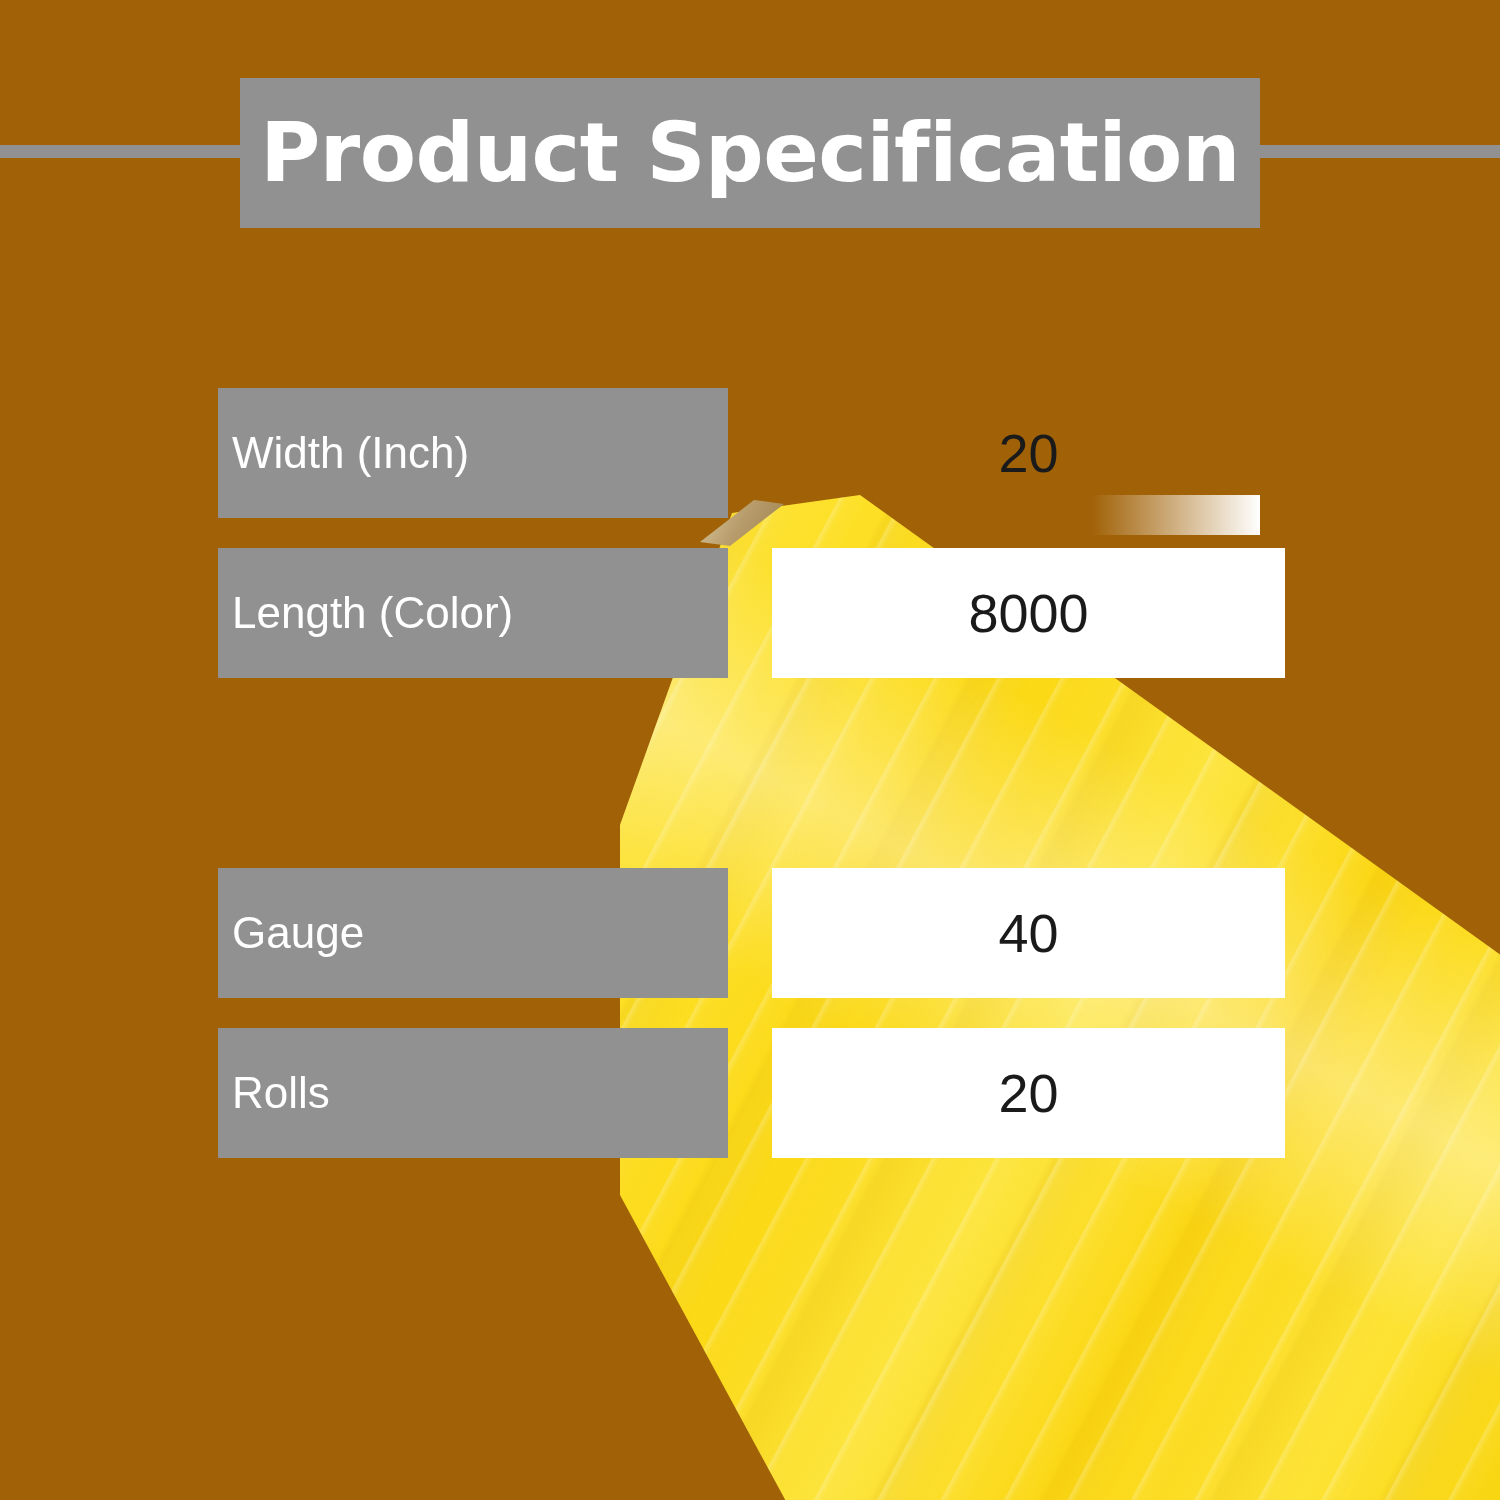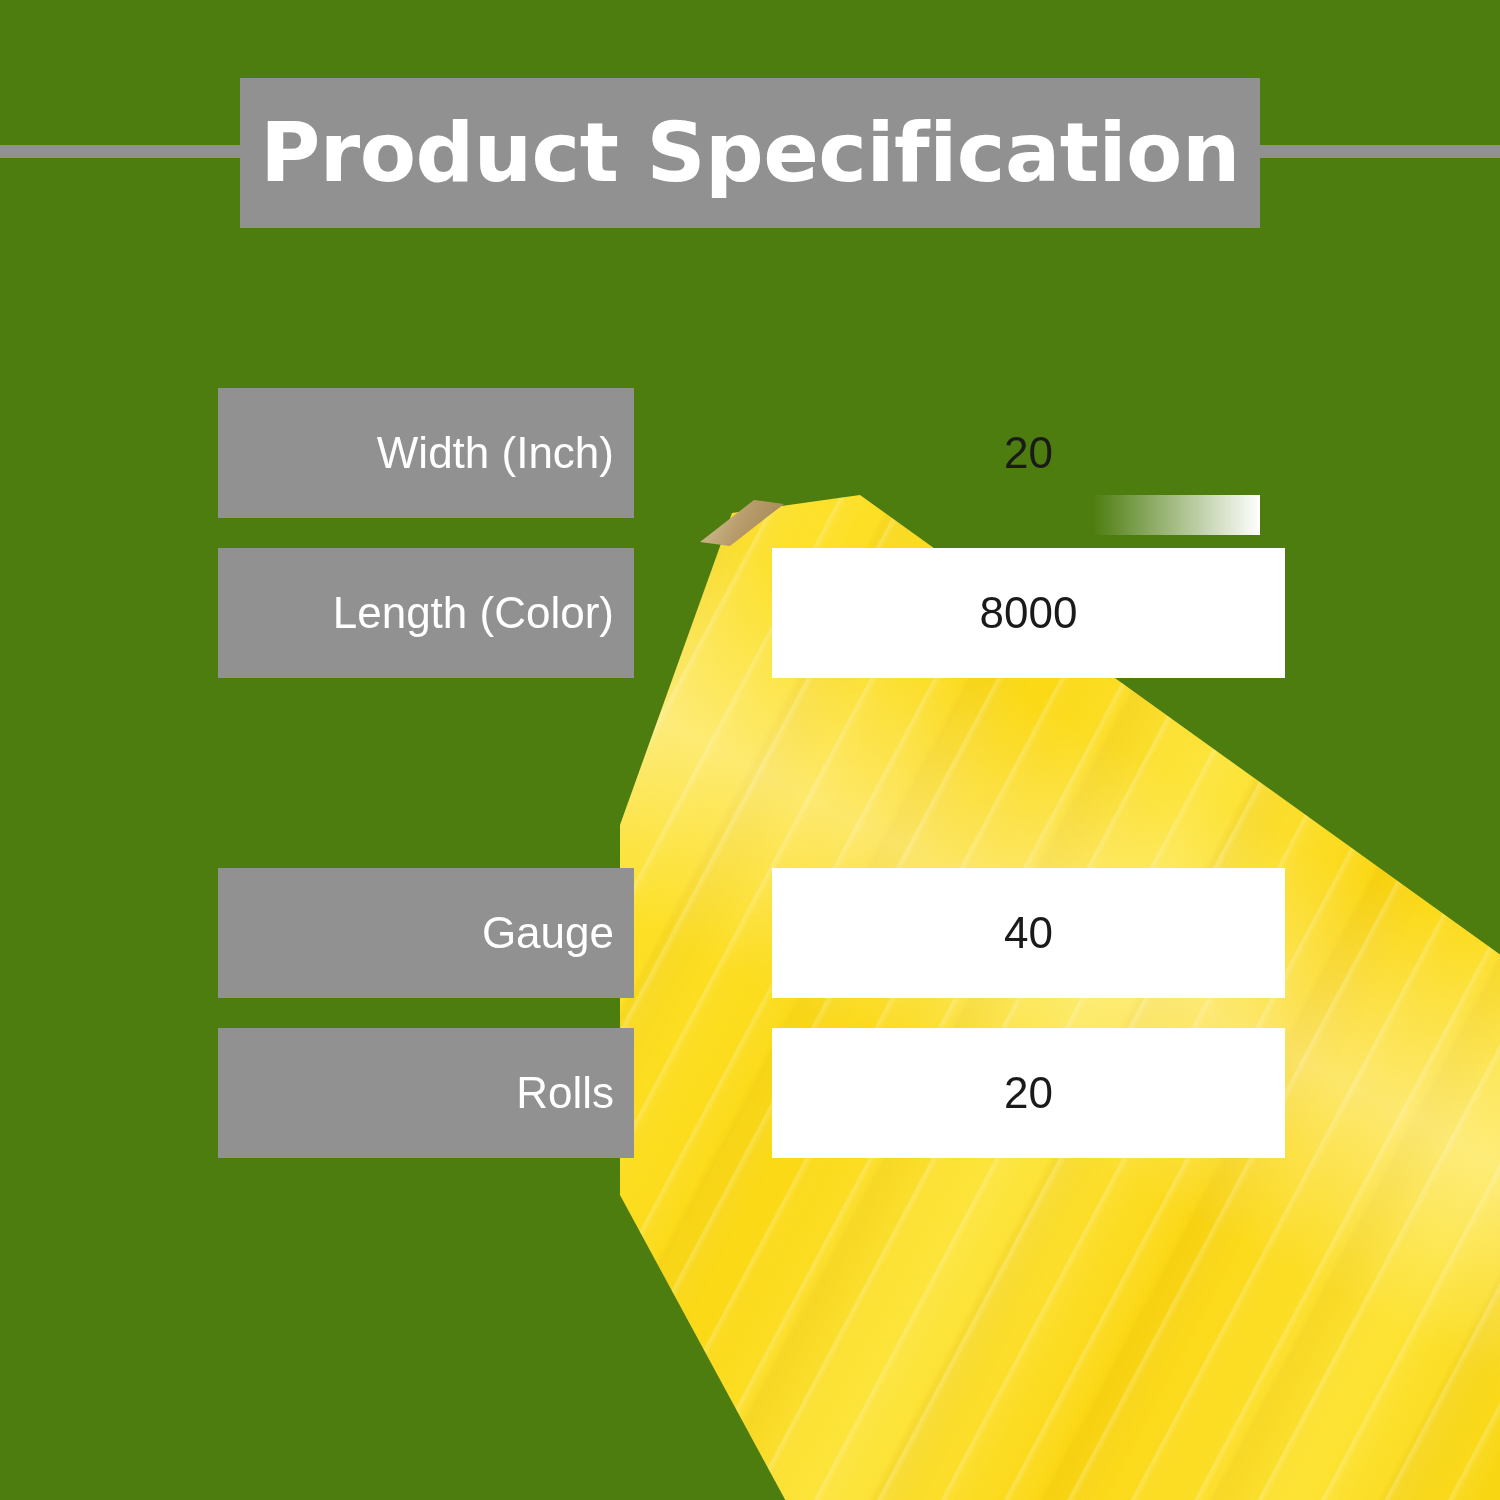--- a/index.html
+++ b/index.html
@@ -4,21 +4,21 @@
 <style>
   html, body {
     margin: 0;
     padding: 0;
     background: #ffffff;
   }
   #page {
     position: relative;
     width: 1500px;
     height: 1500px;
-    background: #4d7c0f;
+    background: #a16207;
     overflow: hidden;
     font-family: "Liberation Sans", sans-serif;
   }
 
   
   #photo-layer {
     position: absolute;
     inset: 0;
     overflow: hidden;
     z-index: 0;
@@ -159,29 +159,29 @@
     top: 0;
     width: 1500px;
     height: 1500px;
     z-index: 2;
   }
   .spec-row { position: absolute; left: 0; width: 1500px; height: 130px; }
   .spec-label {
     position: absolute;
     left: 218px;
     top: 0;
-    width: 416px;
+    width: 510px;
     height: 130px;
     background: #919191;
     display: flex;
     align-items: center;
-    justify-content: flex-end;
+    justify-content: flex-start;
     text-align: center;
     box-sizing: border-box;
-    padding: 0 20px;
+    padding: 0 14px;
   }
   .spec-label-text {
     color: #ffffff;
     font-size: 44px;
     font-weight: 400;
     line-height: 1.08;
     font-family: "Liberation Sans", sans-serif;
   }
   .spec-value {
     position: absolute;
@@ -191,21 +191,21 @@
     height: 130px;
     background: #ffffff;
     display: flex;
     align-items: center;
     justify-content: center;
   }
   
   .spec-value.no-plate { background: transparent; }
   .spec-value-text {
     color: #1a1a1a;
-    font-size: 44px;
+    font-size: 54px;
     font-weight: 400;
     line-height: 1;
     font-family: "Liberation Sans", sans-serif;
   }
 </style>
 </head>
 <body>
 
 <div id="page">
 

